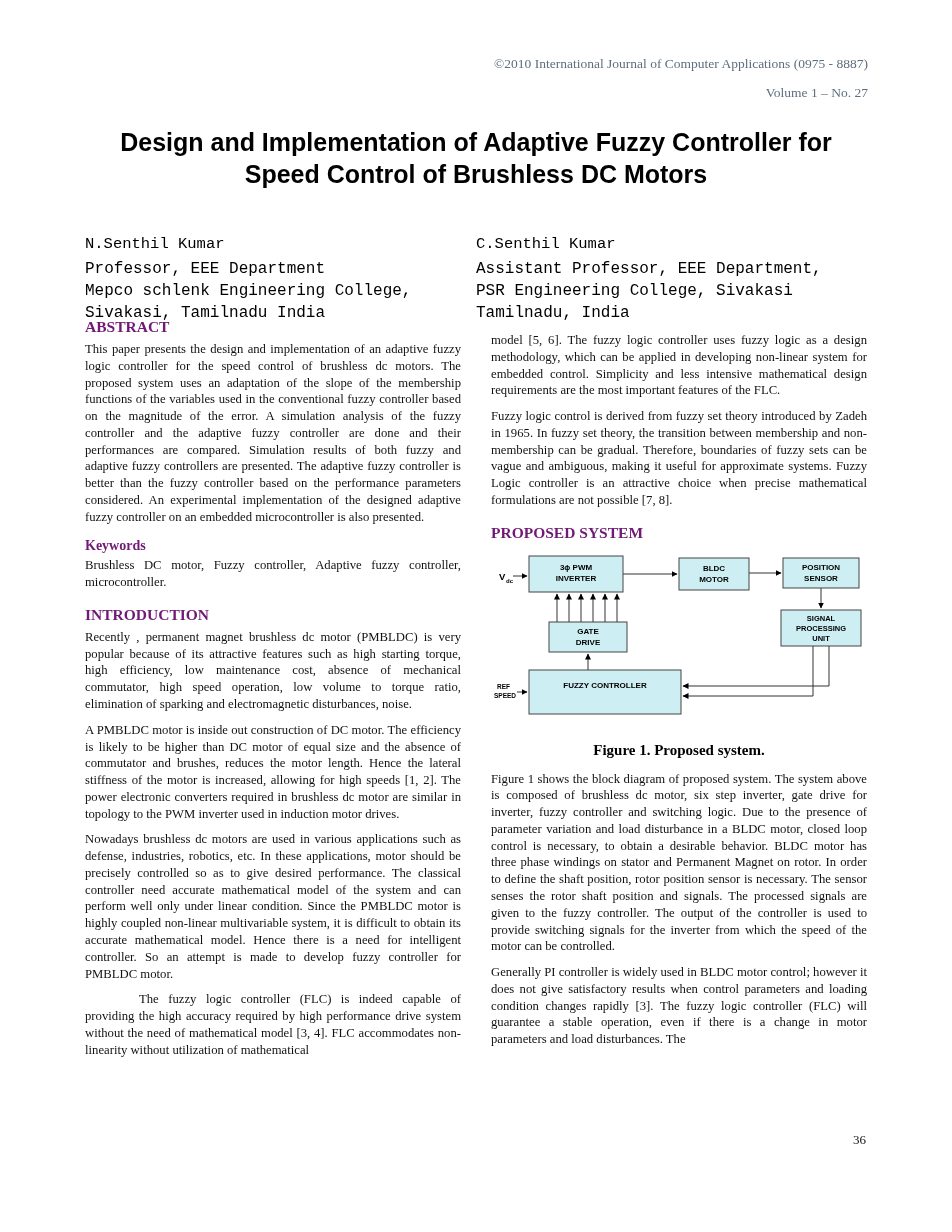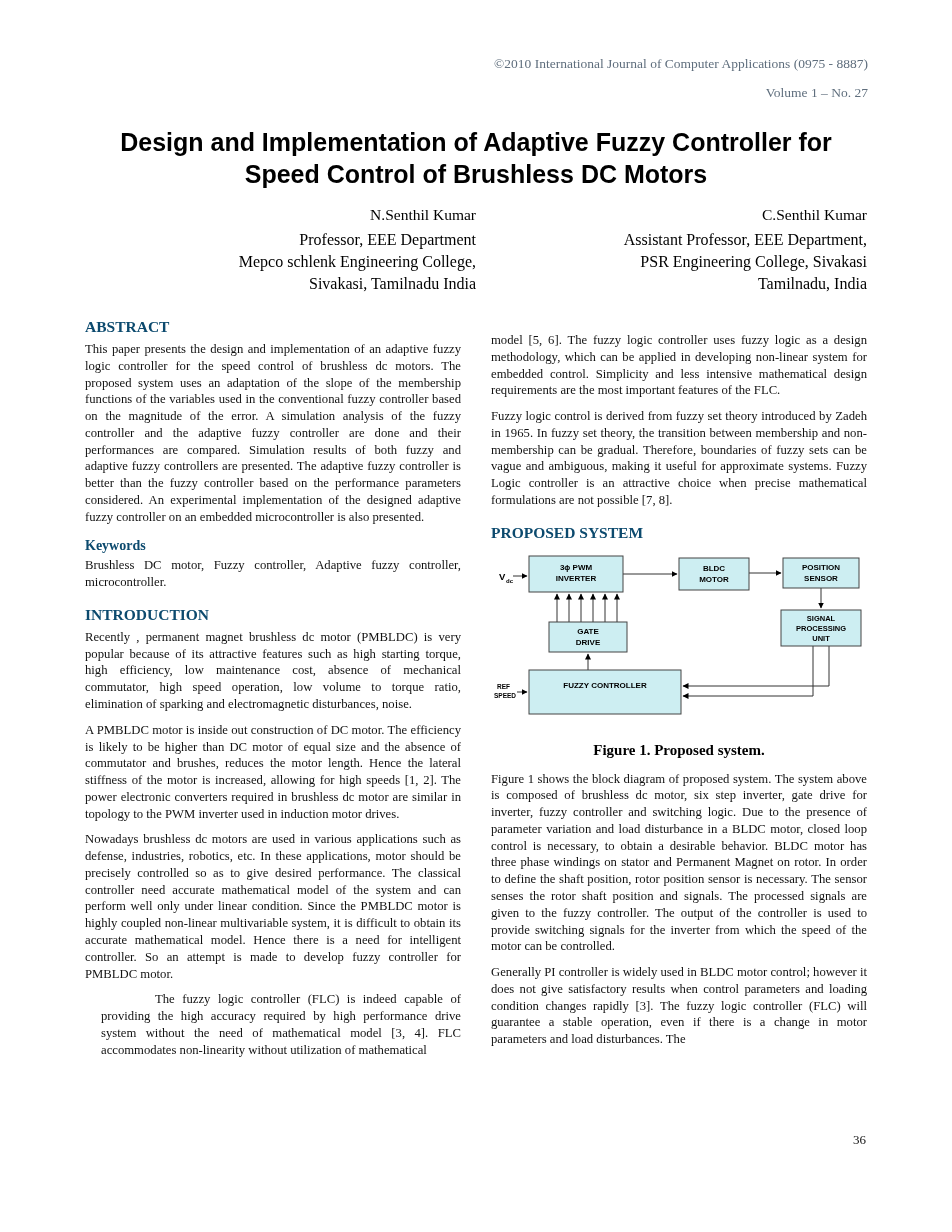--- a/index.html
+++ b/index.html
@@ -16,40 +16,40 @@
   }
   .header .line { margin-bottom:13px; }
 
   .paper-title {
     position:absolute; top:126px; left:96px; width:760px;
     text-align:center; font-family:"Liberation Sans", sans-serif;
     font-weight:bold; font-size:25px; line-height:1.28; color:#000000;
   }
 
   .authors { position:absolute; top:206px; left:85px; width:782px; display:flex; }
-  .author { width:50%; text-align:right; font-family:Liberation Serif, serif; }
+  .author { width:50%; text-align:left; font-family:Liberation Mono, monospace;margin-top:29px; }
   .author-name { font-size:15.5px; margin-bottom:5px; color:#000; }
   .author-line { font-size:16px; line-height:1.38; color:#000; }
 
   .columns { position:absolute; top:318px; left:85px; width:782px; display:flex; gap:30px; }
   .col { width:376px; }
 
   h2.section {
-    font-size:15.5px; font-weight:bold; color:#0c4a6e;
+    font-size:15.5px; font-weight:bold; color:#701a75;
     margin:15px 0 5px 0; font-family:"Liberation Serif", serif;
   }
   h2.section.first { margin-top:0; }
   h2.section.kw { font-size:14px; margin:13px 0 3px 0; }
   h2.section.gap-top { margin-top:30px; }
 
   p.body-text {
     font-size:12.7px; line-height:1.32; text-align:justify;
     margin-bottom:9px; color:#111;
   }
-  p.indent { text-indent:54px;margin-left:16px; }
+  p.indent { text-indent:54px; }
   p.right-first { margin-top:14px; }
 
   .figure-wrap { margin-top:8px; text-align:center;text-decoration:underline; }
   .fig-caption {
     text-align:center; font-weight:bold; font-size:15px;
     margin:8px 0 12px 0; color:#000;
   }
 
   .page-number { position:absolute; top:1132px; right:86px; font-size:13px; color:#111; }
 

